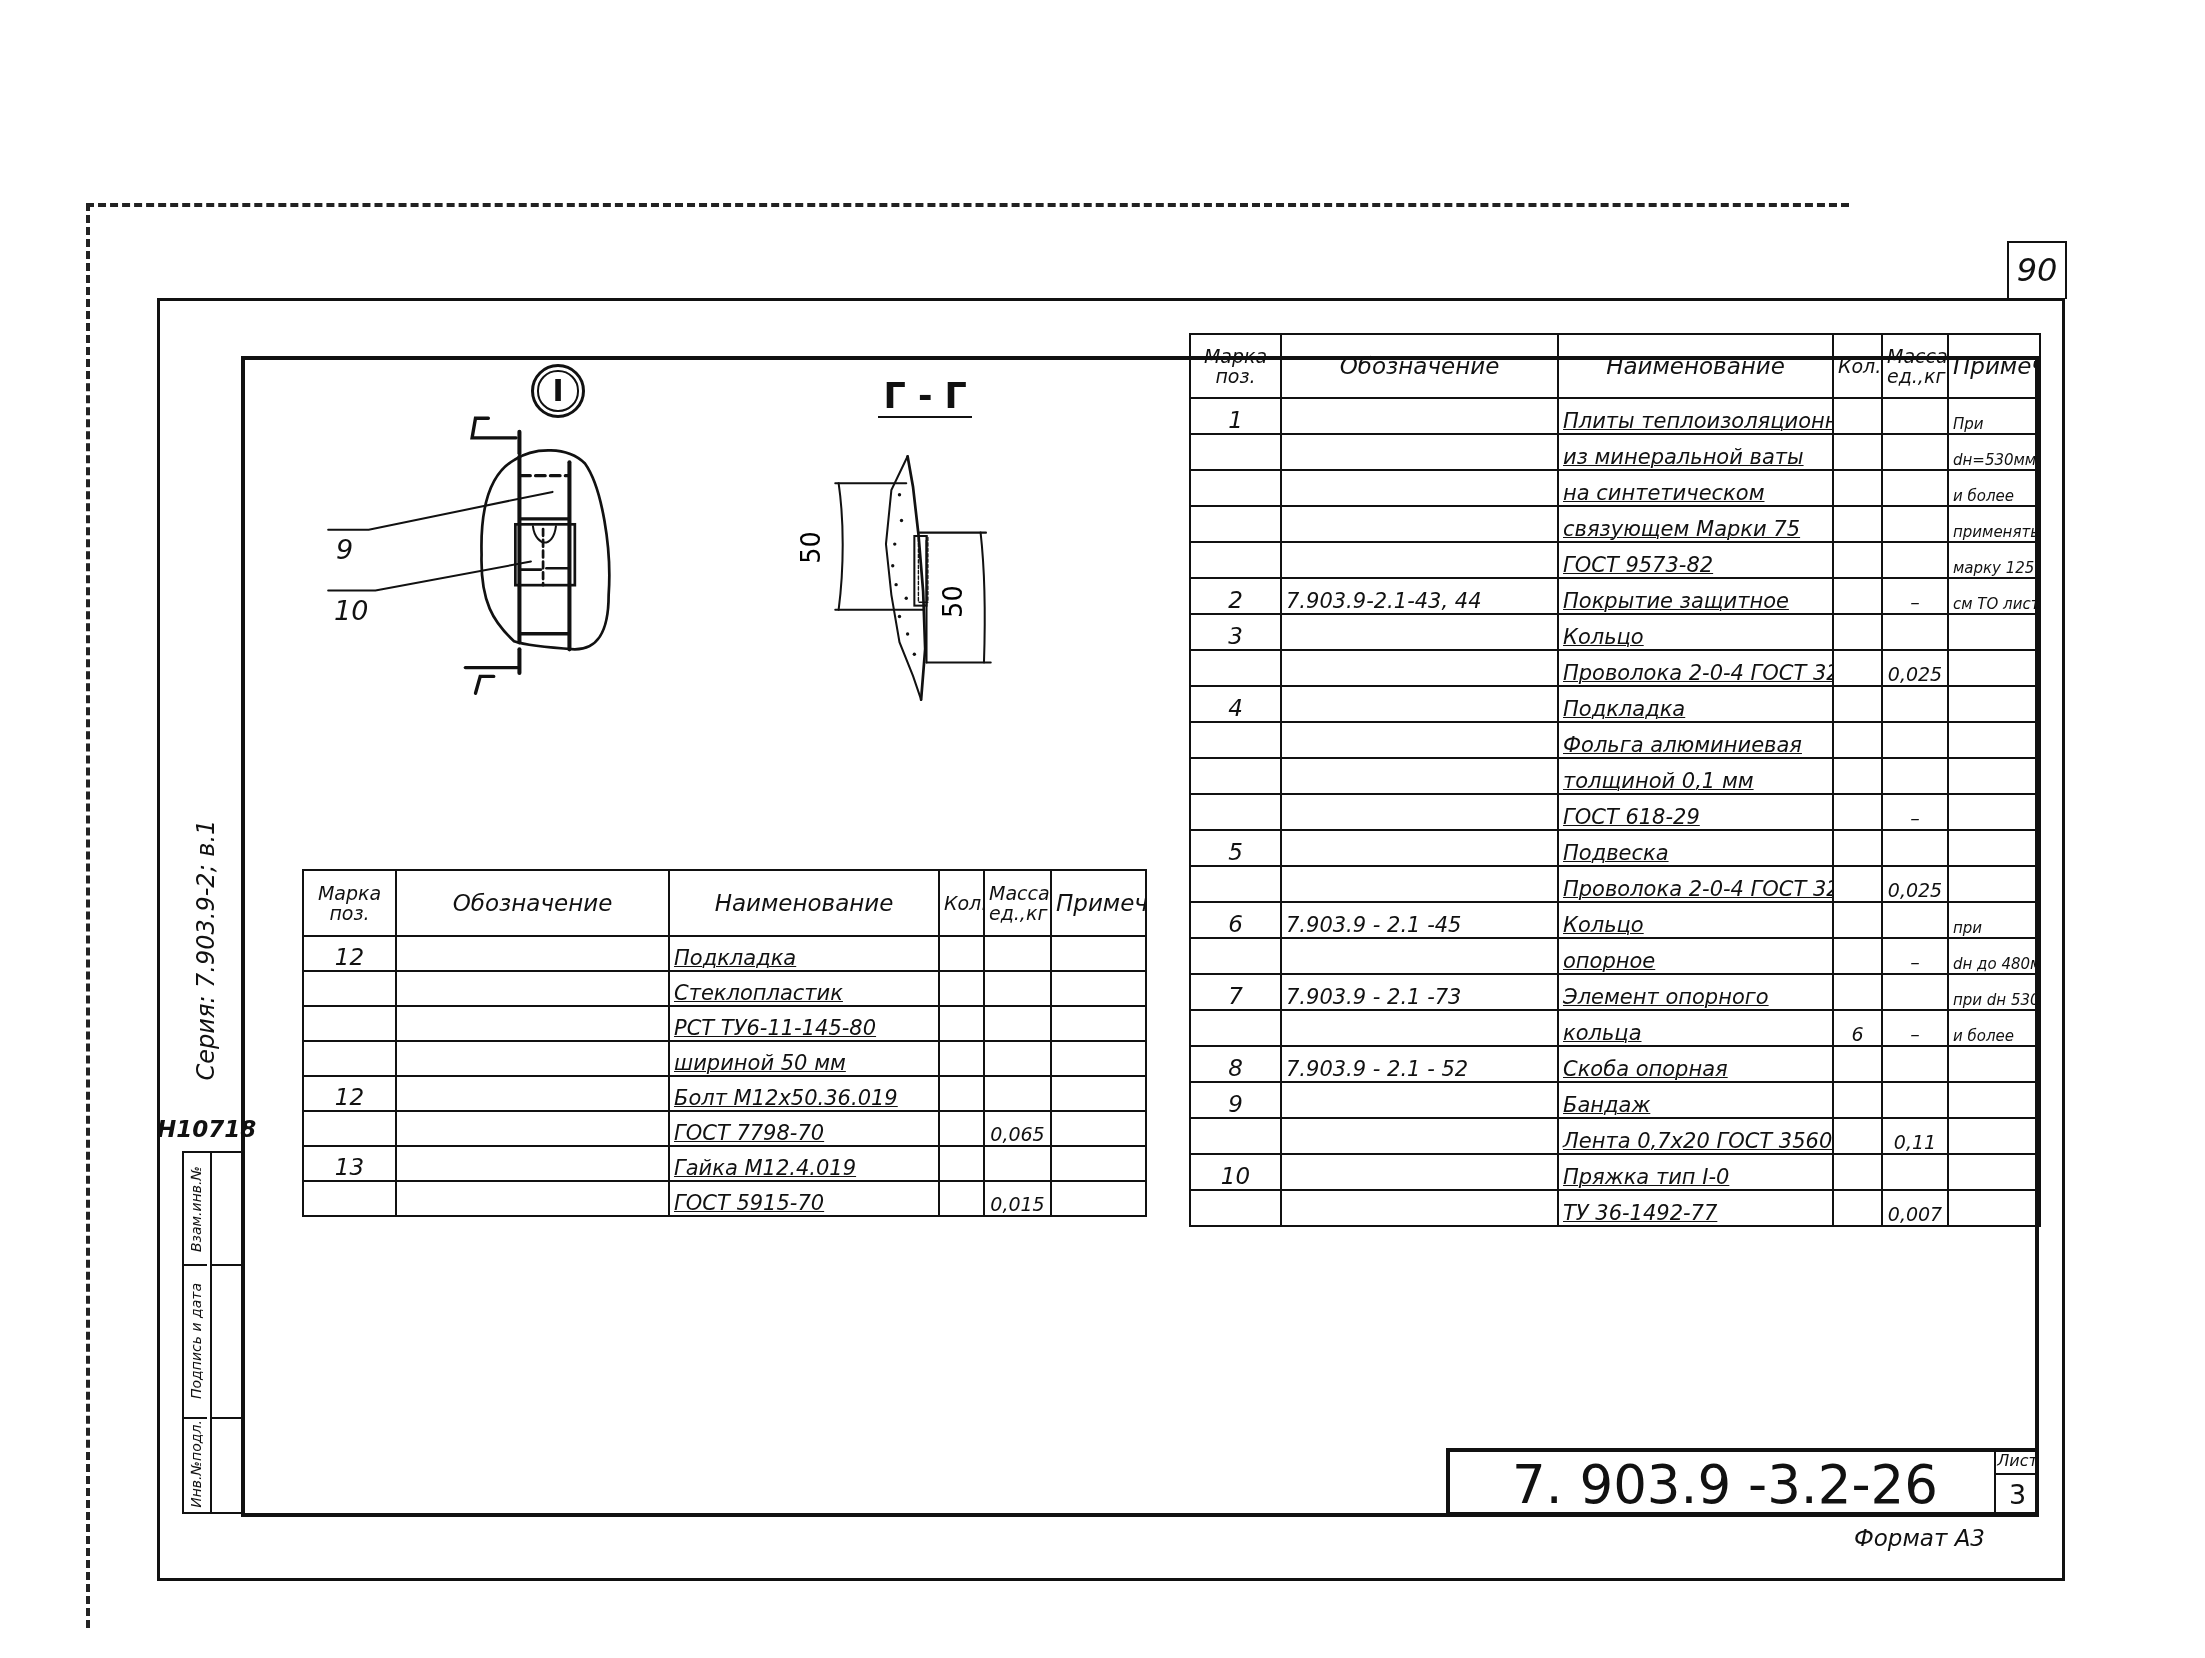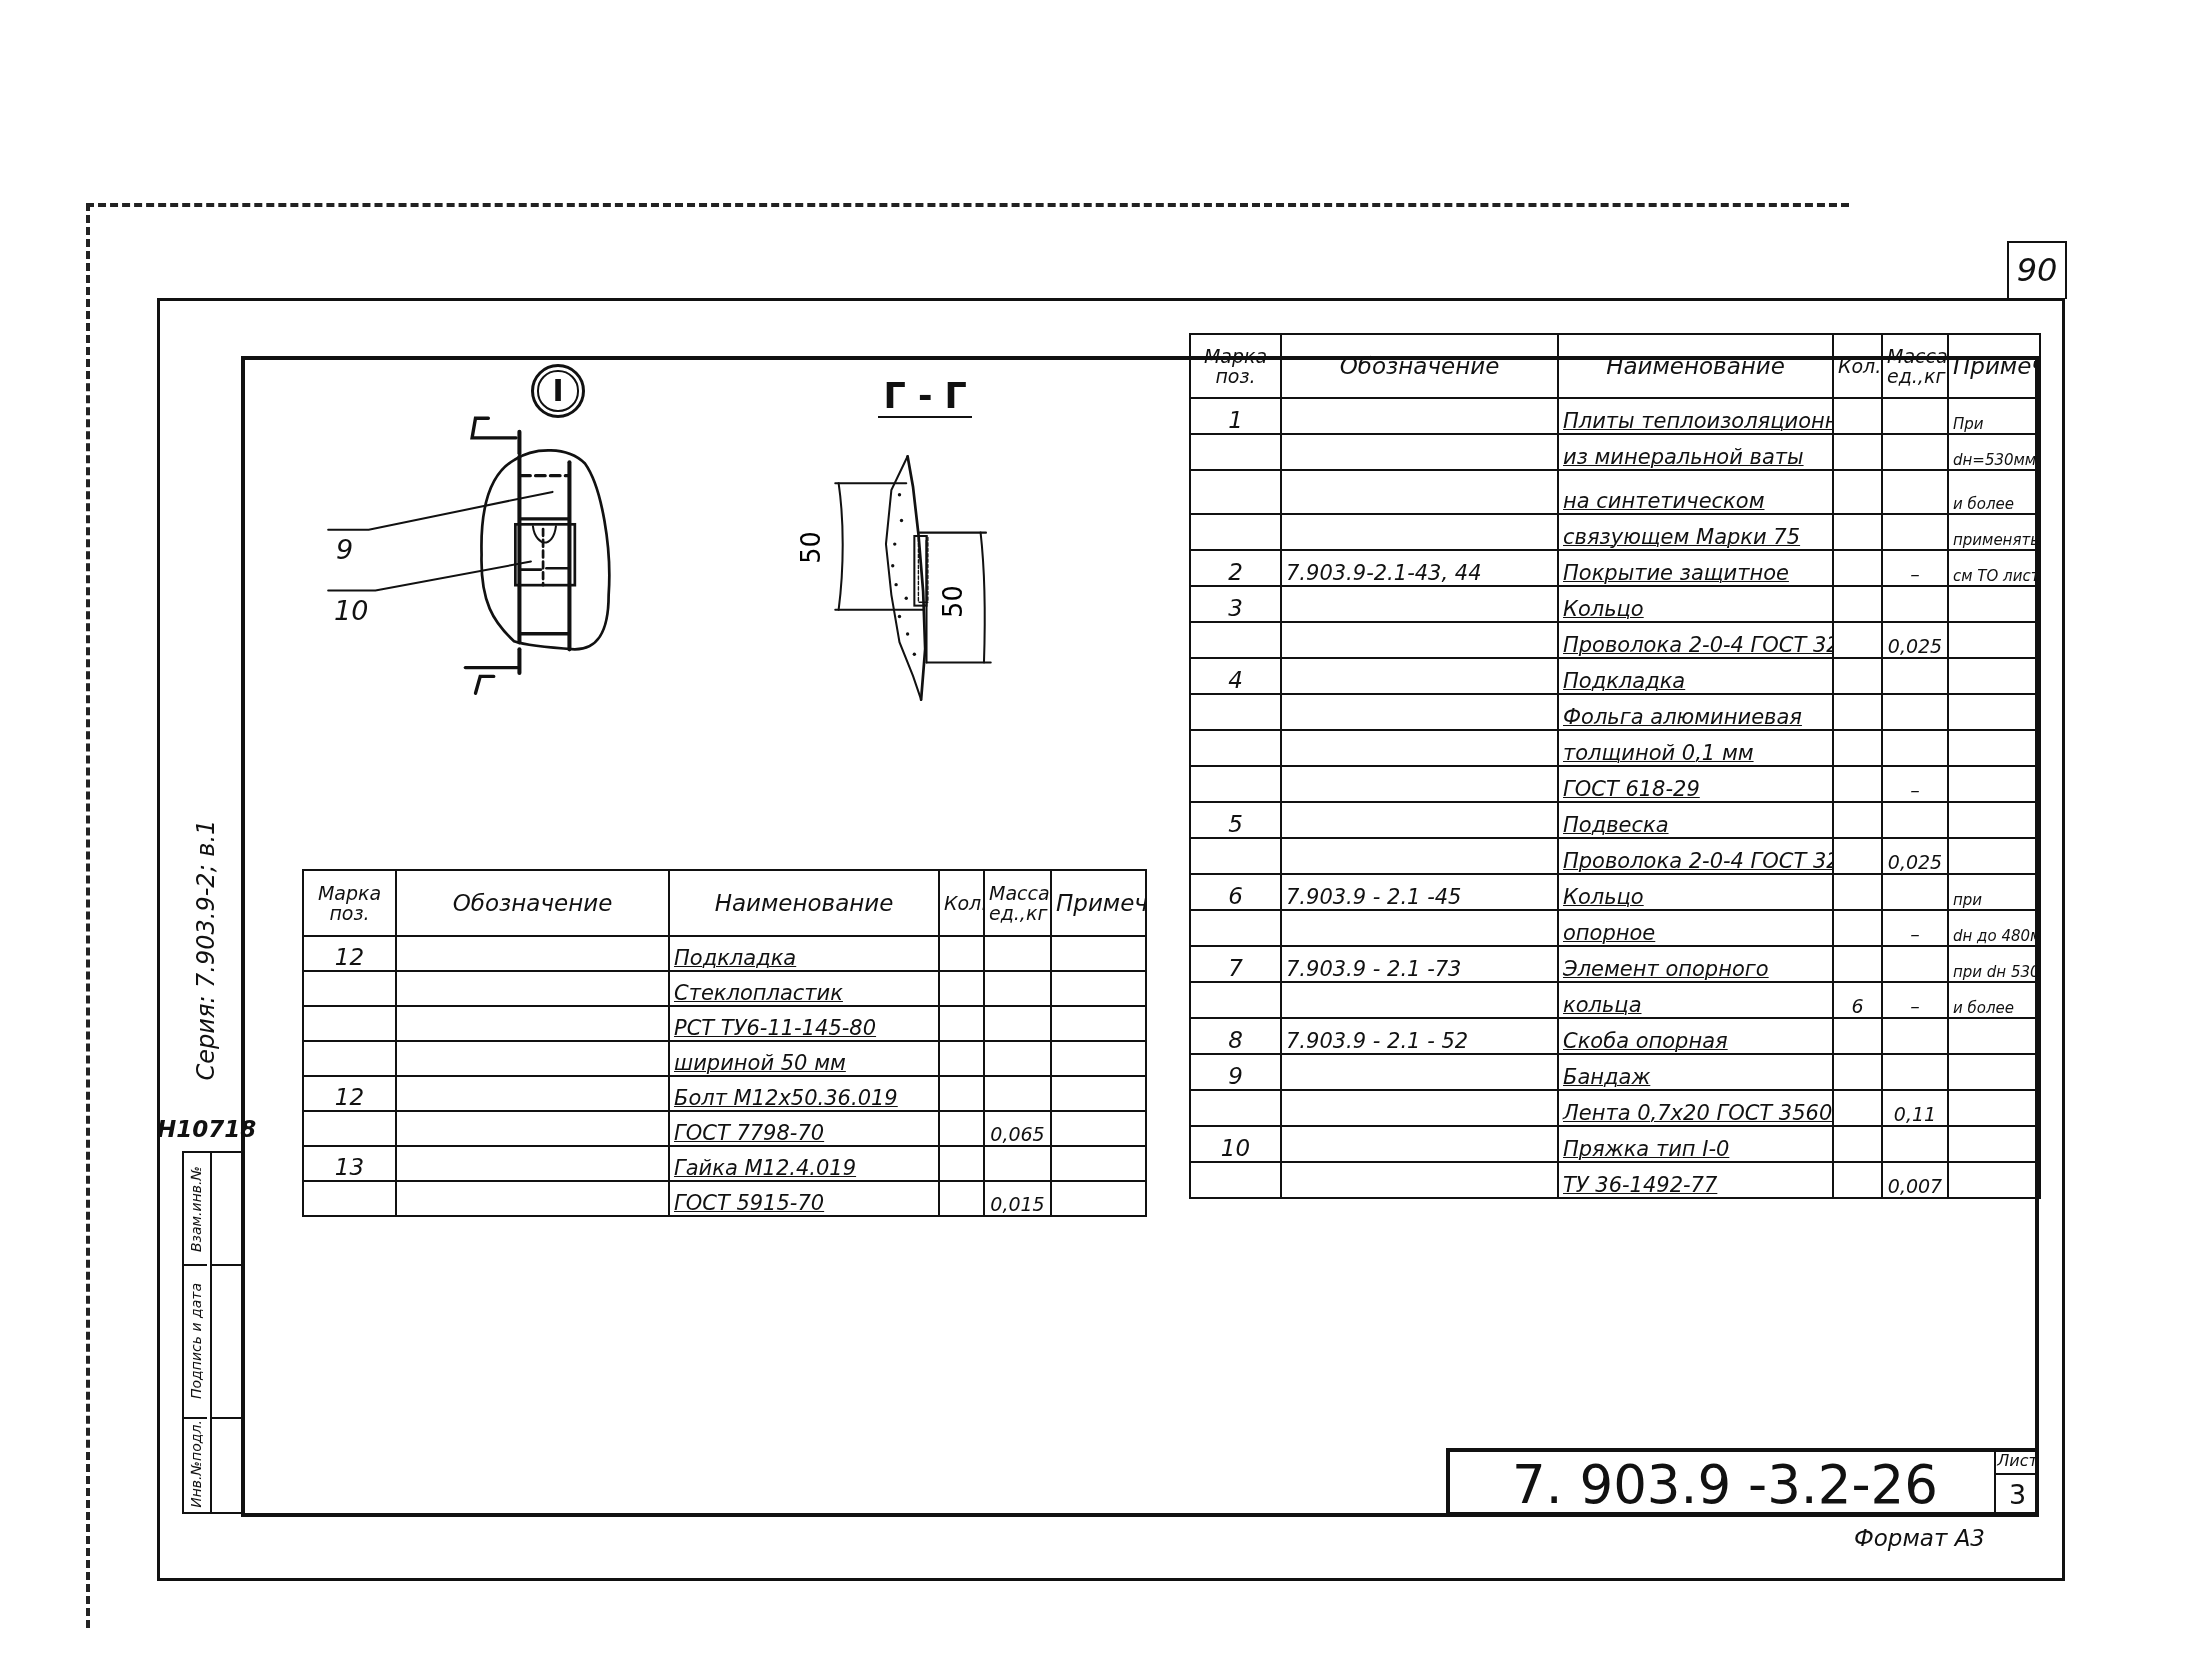--- a/index.html
+++ b/index.html
@@ -177,35 +177,43 @@
         <td class="note">При</td>
       </tr>
       <tr style="height: 36px;">
         <td class="pos"></td>
         <td class=""></td>
         <td class="name">из минеральной ваты</td>
         <td class="pos" style="font-size: 19px;"></td>
         <td class="pos" style="font-size: 19px;"></td>
         <td class="note">dн=530мм</td>
       </tr>
-      <tr style="height: 44px; padding-left: 12px;">
+      <tr style="height: 36px; padding-left: 12px;">
         <td class="pos"></td>
         <td class=""></td>
         <td class="name">на синтетическом</td>
         <td class="pos" style="font-size: 19px;"></td>
         <td class="pos" style="font-size: 19px;"></td>
         <td class="note">и более</td>
       </tr>
       <tr style="height: 36px;">
         <td class="pos"></td>
         <td class=""></td>
         <td class="name">связующем Марки 75</td>
         <td class="pos" style="font-size: 19px;"></td>
         <td class="pos" style="font-size: 19px;"></td>
         <td class="note">применять</td>
+      </tr>
+      <tr style="height: 36px;">
+        <td class="pos"></td>
+        <td class=""></td>
+        <td class="name">ГОСТ 9573-82</td>
+        <td class="pos" style="font-size: 19px;"></td>
+        <td class="pos" style="font-size: 19px;"></td>
+        <td class="note">марку 125</td>
       </tr>
       <tr style="height: 36px;">
         <td class="pos">2</td>
         <td class="">7.903.9-2.1-43, 44</td>
         <td class="name">Покрытие защитное</td>
         <td class="pos" style="font-size: 19px;"></td>
         <td class="pos" style="font-size: 19px;">–</td>
         <td class="note">см ТО лист 3</td>
       </tr>
       <tr style="height: 36px;">

